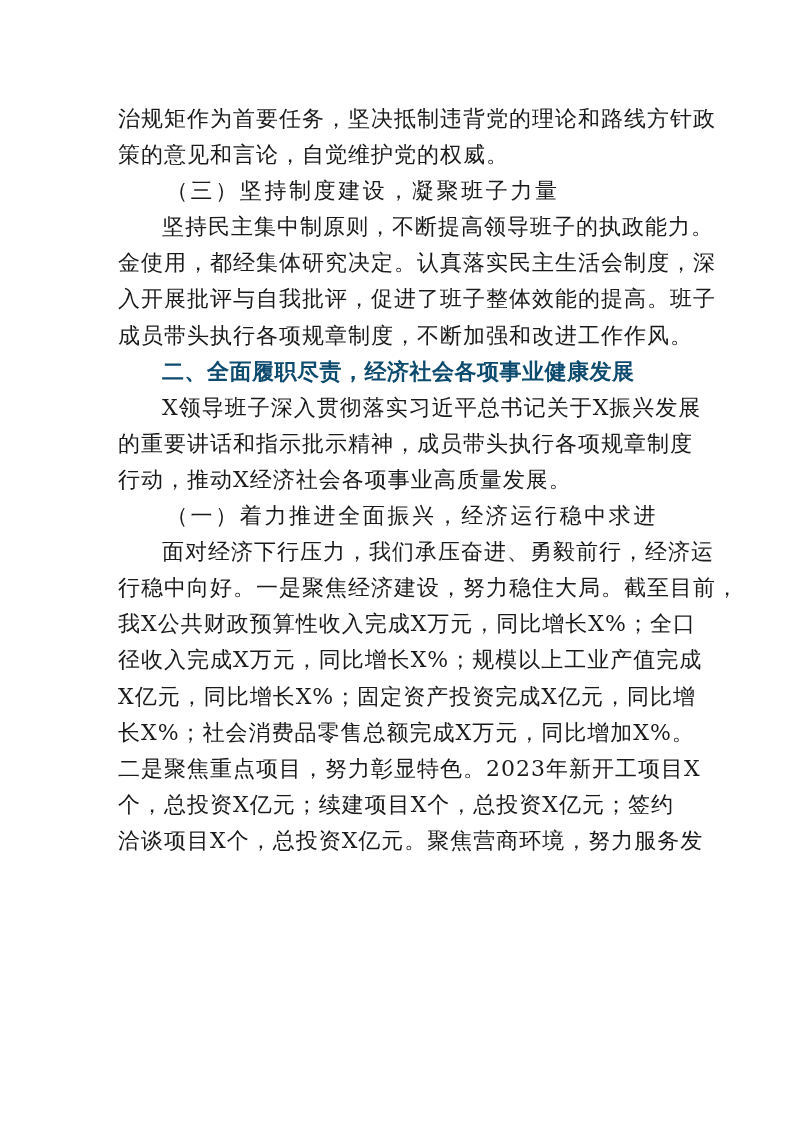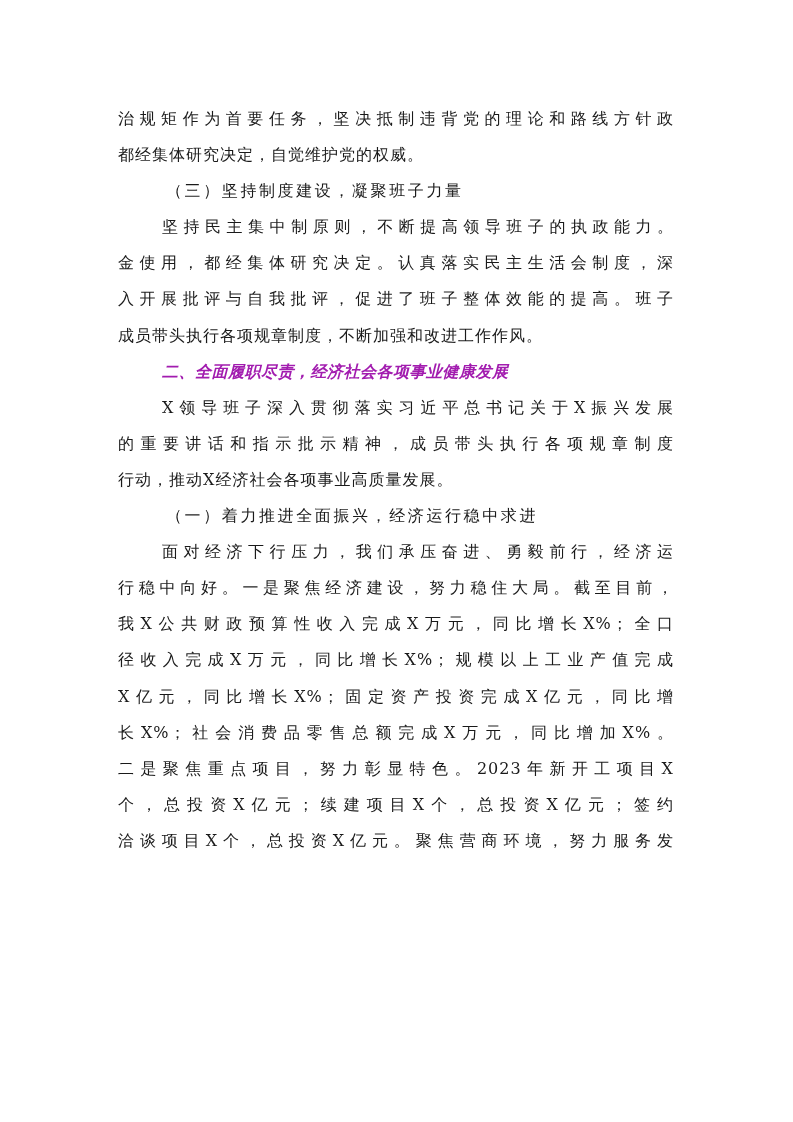--- a/index.html
+++ b/index.html
@@ -13,21 +13,21 @@
       position: relative;
       overflow: hidden;
     }
     .page {
       position: absolute;
       left: 118px;
       top: 101px;
       width: 556px;
       color: #1a1a1a;
       font-family: "DejaVu Serif", "Liberation Serif", serif;
-      font-size: 16px;
+      font-size: 22px;
       line-height: 36.1px;
     }
     .para {
       margin: 0;
       text-align: justify;
       text-justify: inter-character;
       letter-spacing: 1.1px;
     }
     .line {
       display: block;
@@ -53,32 +53,31 @@
       white-space: nowrap;
     }
     .h-main {
       display: block;
       height: 36.1px;
       padding-left: 44px;
       font-family: "DejaVu Sans", "Liberation Sans", sans-serif;
       font-weight: bold;
       letter-spacing: 0.5px;
       white-space: nowrap;
-      color: #a21caf;
-      font-style: italic;
+      color: #0c4a6e;
     }
   </style>
 </head>
 <body>
 
 <div class="page">
 
   <div class="para">
     <span class="line">治规矩作为首要任务，坚决抵制违背党的理论和路线方针政</span>
-    <span class="line last">都经集体研究决定，自觉维护党的权威。</span>
+    <span class="line last">策的意见和言论，自觉维护党的权威。</span>
   </div>
 
   <div class="h-sub">（三）坚持制度建设，凝聚班子力量</div>
 
   <div class="para">
     <span class="line indent">坚持民主集中制原则，不断提高领导班子的执政能力。</span>
     <span class="line">金使用，都经集体研究决定。认真落实民主生活会制度，深</span>
     <span class="line">入开展批评与自我批评，促进了班子整体效能的提高。班子</span>
     <span class="line last">成员带头执行各项规章制度，不断加强和改进工作作风。</span>
   </div>

